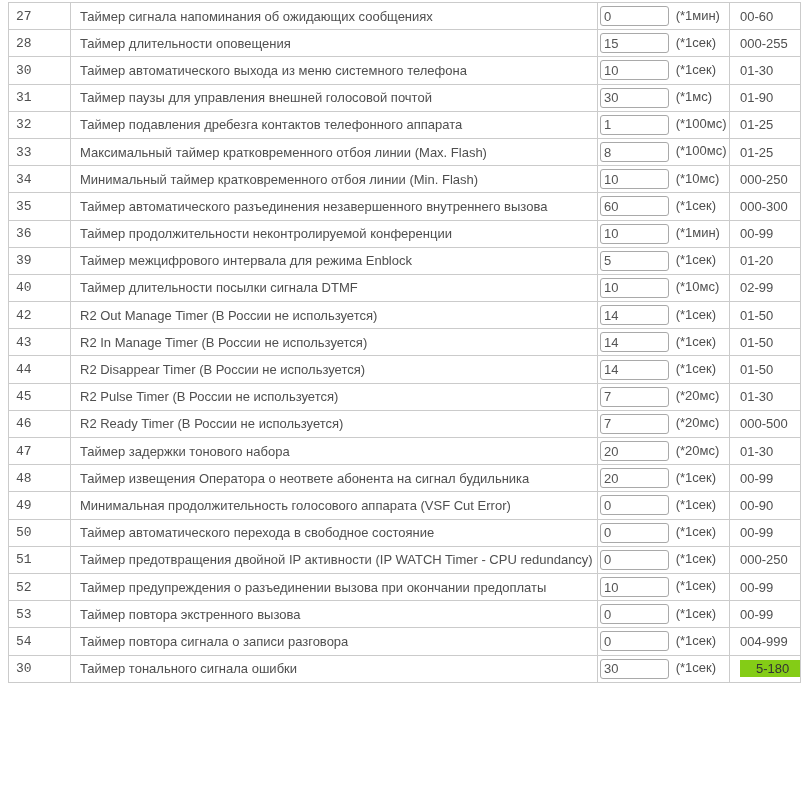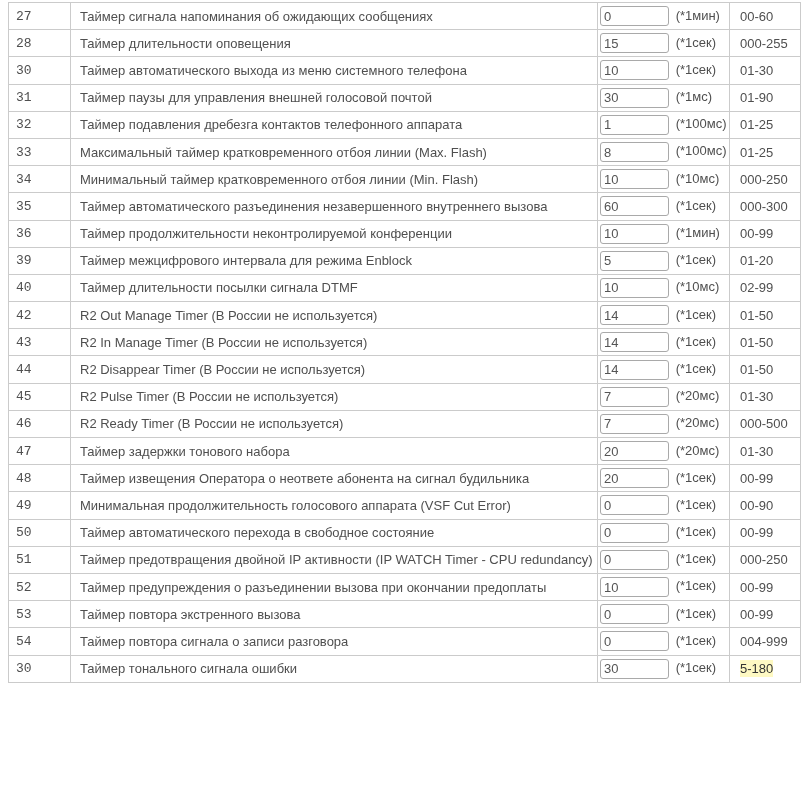--- a/index.html
+++ b/index.html
@@ -7,21 +7,21 @@
   table.timers{border-collapse:collapse;position:absolute;left:8px;top:2px;width:792px;table-layout:fixed;}
   td{border:1px solid #cbcbcb;height:26.2px;font-size:13px;color:#4f4f4f;padding:0;vertical-align:middle;white-space:nowrap;overflow:hidden;}
   .c-num{padding-left:7px;font-family:Liberation Mono, monospace;}
   .c-desc{padding-left:9px;margin-top:35px;}
   .c-val{padding-left:2px;}
   .c-range{padding-left:10px;}
   input.val{width:62px;height:16px;border:1px solid #a9a9a9;border-radius:3px;padding:1px 2px 1px 3px;
             font-family:"Liberation Sans",sans-serif;font-size:13px;color:#555555;vertical-align:middle;background:#ffffff;}
   .unit{margin-left:3px;color:#4f4f4f;}
   .range{color:#4f4f4f;}
-  .range.hl{background:#fef9c3;color:#333333;padding:1px 0;}
+  .range.hl{background:#84cc16;color:#333333;padding:1px 16px;}
 </style>
 </head>
 <body>
 
 <table class="timers">
   <colgroup>
     <col style="width:62px">
       <col style="width:527px">
       <col style="width:132px">
       <col style="width:71px">

